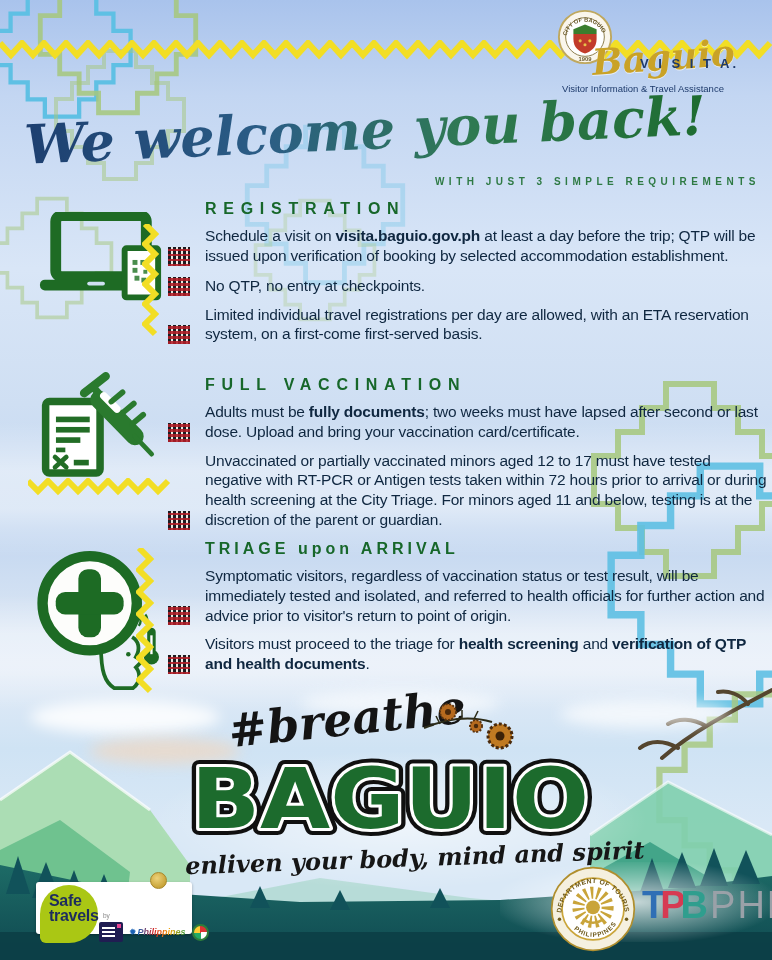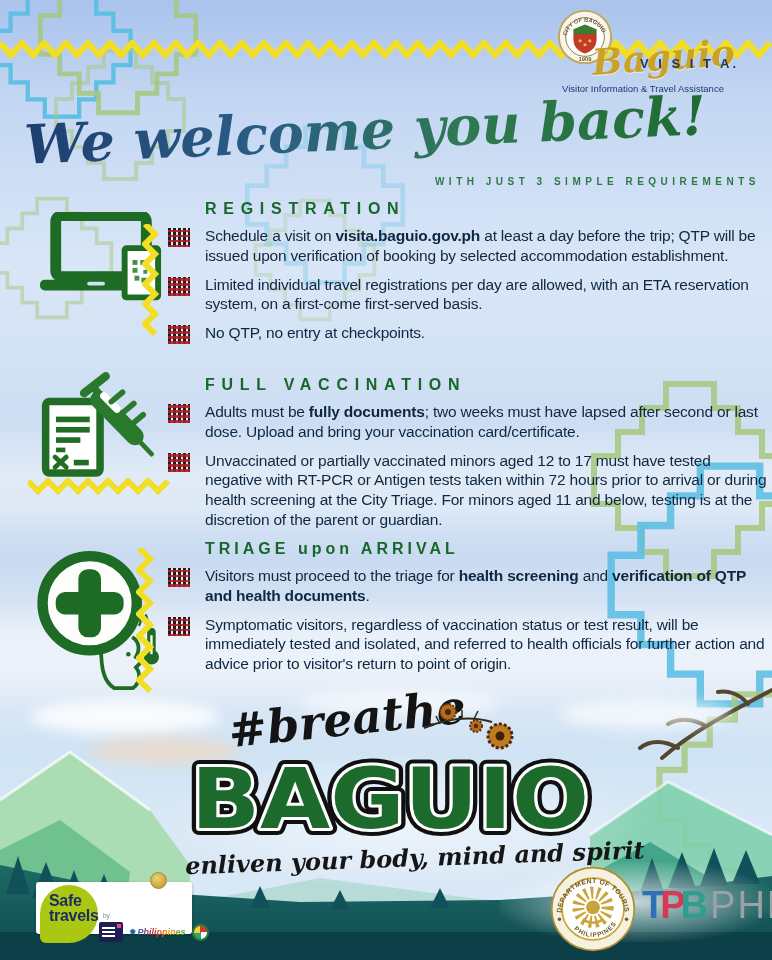--- a/index.html
+++ b/index.html
@@ -26,21 +26,21 @@
     font-family:"DejaVu Serif",serif;font-style:italic;font-weight:bold;font-size:54px;
     transform:rotate(-2.5deg);white-space:nowrap;
     background:linear-gradient(90deg,#1d3f70 0%,#2b5d86 35%,#2f7a52 65%,#1e6c30 100%);
     -webkit-background-clip:text;background-clip:text;color:transparent;
   }
   .subheadline{color:#2e7a44;font-weight:bold;font-size:10px;letter-spacing:4.5px;white-space:nowrap}
   
   .section{position:absolute;left:168px;width:604px}
   .sec-title{font-size:16px;font-weight:bold;color:#17672a;letter-spacing:.42em;padding-left:37px;margin-bottom:8px;white-space:nowrap}
   .sec3 .sec-title{letter-spacing:.25em}
-  .bullet{display:flex;align-items:flex-start;margin-bottom:9px}
+  .bullet{display:flex;align-items:flex-end;margin-bottom:9px}
   .weave{flex:0 0 22px;width:22px;height:19px;margin-top:2px;margin-right:15px;
     background:
       repeating-linear-gradient(0deg,rgba(178,28,38,.88) 0 2.5px,transparent 2.5px 5px),
       repeating-linear-gradient(90deg,#1c1c22 0 2.5px,#ece8e2 2.5px 5px);}
   .btext{font-size:15.5px;letter-spacing:-.2px;line-height:1.28;color:#0f2740;max-width:566px}
   .btext .bold{font-weight:bold}
   
   .icon-svg{position:absolute}
   
   .cloud{position:absolute;border-radius:50%;background:rgba(255,255,255,.85);filter:blur(7px)}
@@ -228,25 +228,25 @@
 
   <div class="section sec1" style="top:200px">
     <div class="sec-title">REGISTRATION</div>
     <div class="bullets">
         <div class="bullet">
           <span class="weave"></span>
           <p class="btext"><span>Schedule a visit on </span><span class="bold">visita.baguio.gov.ph</span><span> at least a day before the trip; QTP will be issued upon verification of booking by selected accommodation establishment.</span></p>
         </div>
         <div class="bullet">
           <span class="weave"></span>
+          <p class="btext"><span>No QTP, no entry at checkpoints.</span></p>
+        </div>
+        <div class="bullet">
+          <span class="weave"></span>
           <p class="btext"><span>Limited individual travel registrations per day are allowed, with an ETA reservation system, on a first-come first-served basis.</span></p>
-        </div>
-        <div class="bullet">
-          <span class="weave"></span>
-          <p class="btext"><span>No QTP, no entry at checkpoints.</span></p>
         </div>
       </div>
   </div>
   <div class="section sec2" style="top:376px">
     <div class="sec-title">FULL VACCINATION</div>
     <div class="bullets">
         <div class="bullet">
           <span class="weave"></span>
           <p class="btext"><span>Adults must be </span><span class="bold">fully documents</span><span>; two weeks must have lapsed after second or last dose. Upload and bring your vaccination card/certificate.</span></p>
         </div>
@@ -254,25 +254,25 @@
           <span class="weave"></span>
           <p class="btext"><span>Unvaccinated or partially vaccinated minors aged 12 to 17 must have tested negative with RT-PCR or Antigen tests taken within 72 hours prior to arrival or during health screening at the City Triage. For minors aged 11 and below, testing is at the discretion of the parent or guardian.</span></p>
         </div>
       </div>
   </div>
   <div class="section sec3" style="top:540px">
     <div class="sec-title">TRIAGE upon ARRIVAL</div>
     <div class="bullets">
         <div class="bullet">
           <span class="weave"></span>
+          <p class="btext"><span>Symptomatic visitors, regardless of vaccination status or test result, will be immediately tested and isolated, and referred to health officials for further action and advice prior to visitor's return to point of origin.</span></p>
+        </div>
+        <div class="bullet">
+          <span class="weave"></span>
           <p class="btext"><span>Visitors must proceed to the triage for </span><span class="bold">health screening</span><span> and </span><span class="bold">verification of QTP and health documents</span><span>.</span></p>
-        </div>
-        <div class="bullet">
-          <span class="weave"></span>
-          <p class="btext"><span>Symptomatic visitors, regardless of vaccination status or test result, will be immediately tested and isolated, and referred to health officials for further action and advice prior to visitor's return to point of origin.</span></p>
         </div>
       </div>
   </div>
 
   <div class="abs breathe" style="left:228px;top:692px">#breathe</div>
   <svg class="abs" style="left:420px;top:700px" width="100" height="56" viewBox="0 0 100 56">
     <path d="M4,28 C28,18 52,16 72,22" fill="none" stroke="#2b2b18" stroke-width="2"></path>
     <g stroke="#2b2b18" stroke-width="1.5">
         <line x1="20" y1="24" x2="16" y2="16"></line>
         <line x1="30" y1="21" x2="28" y2="12"></line>

